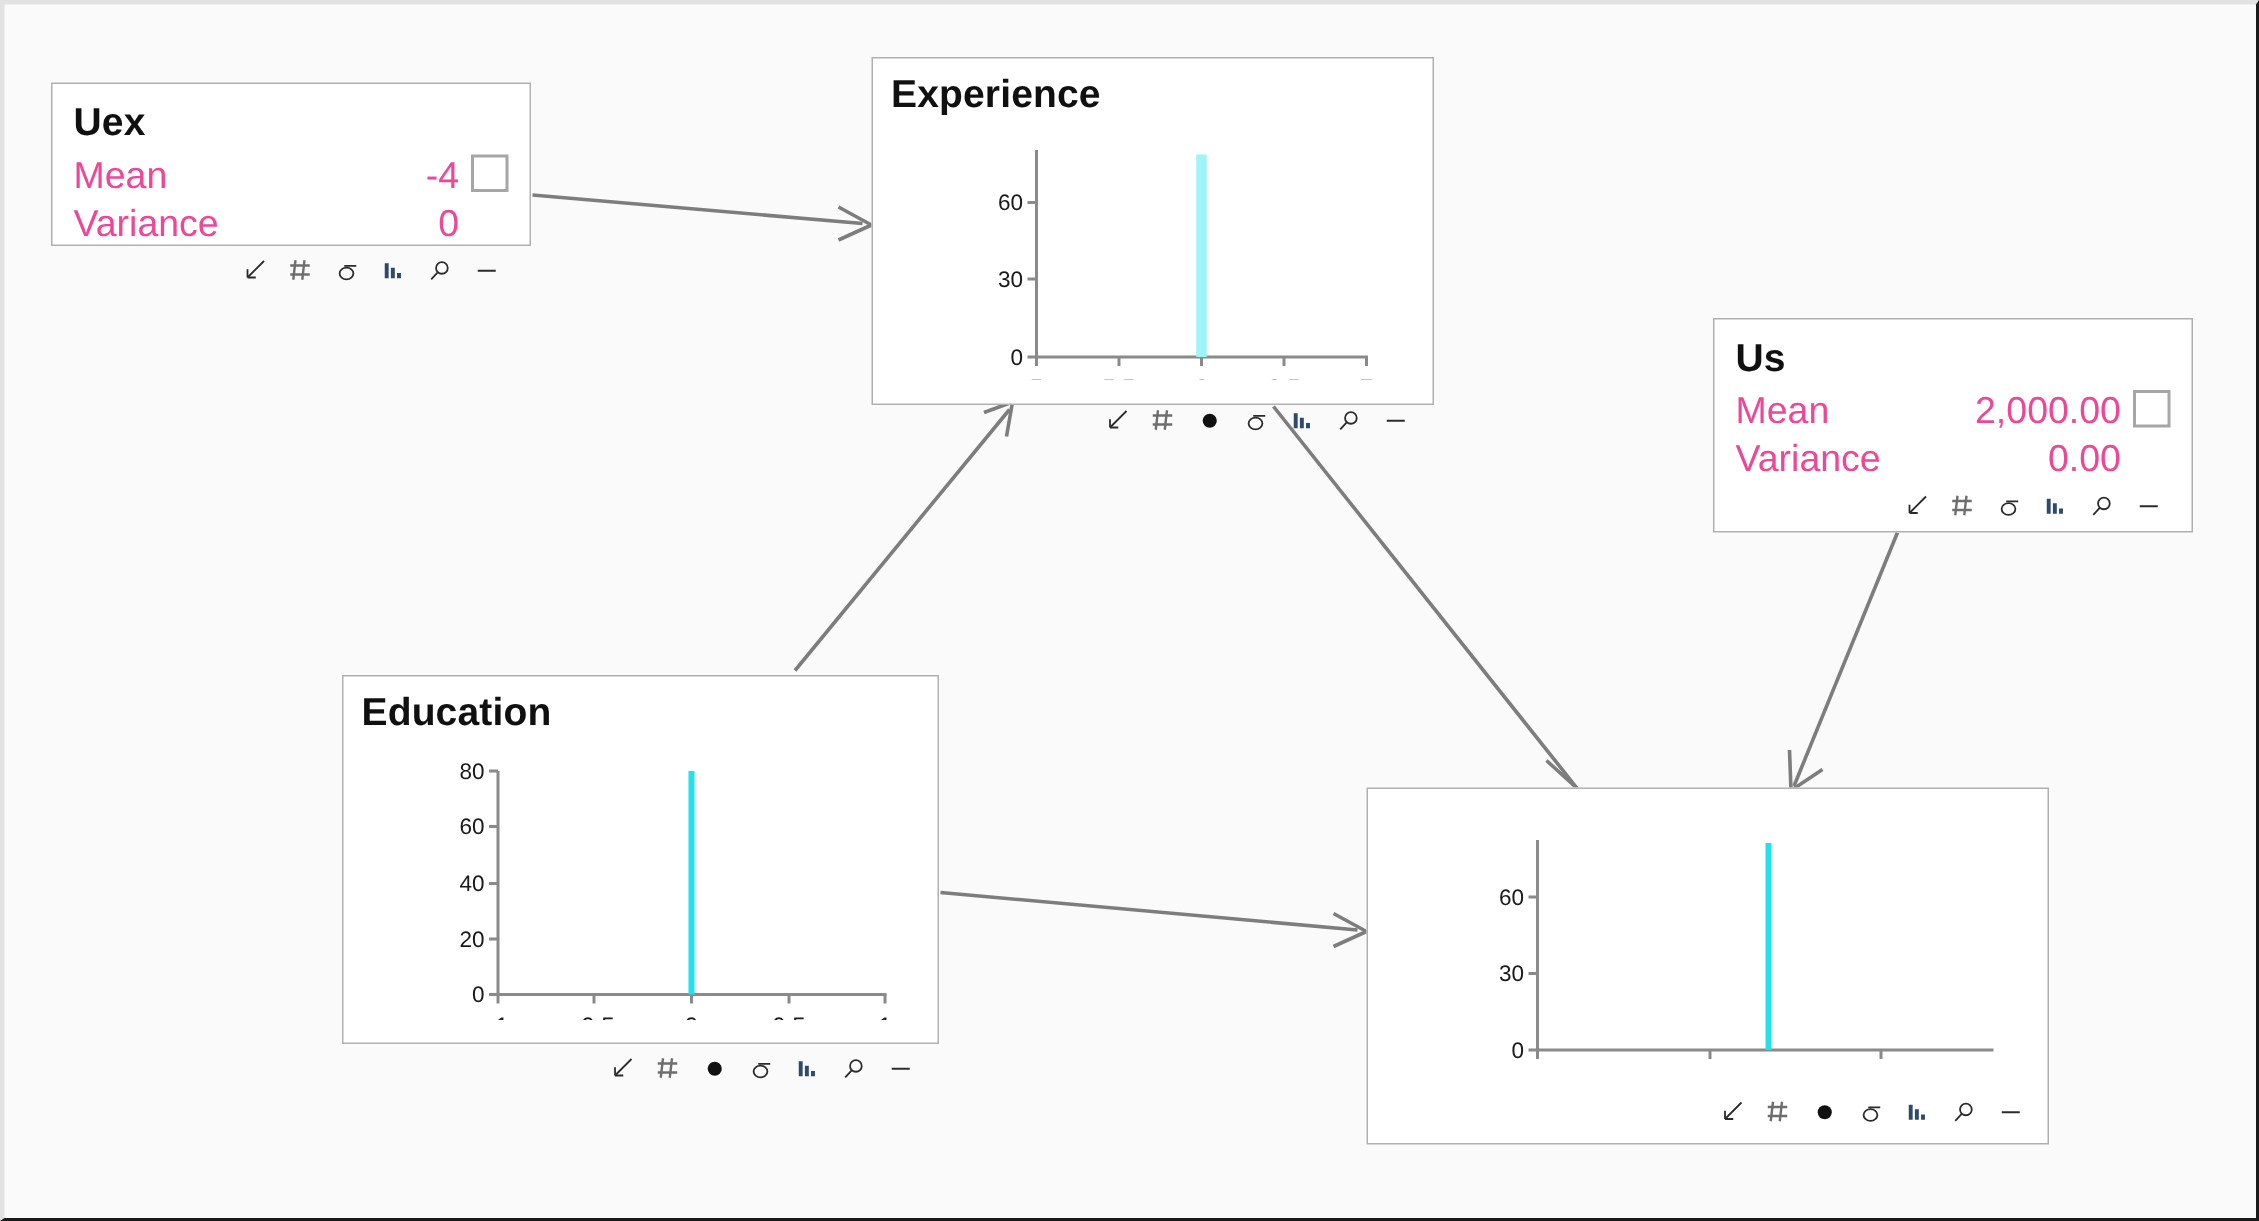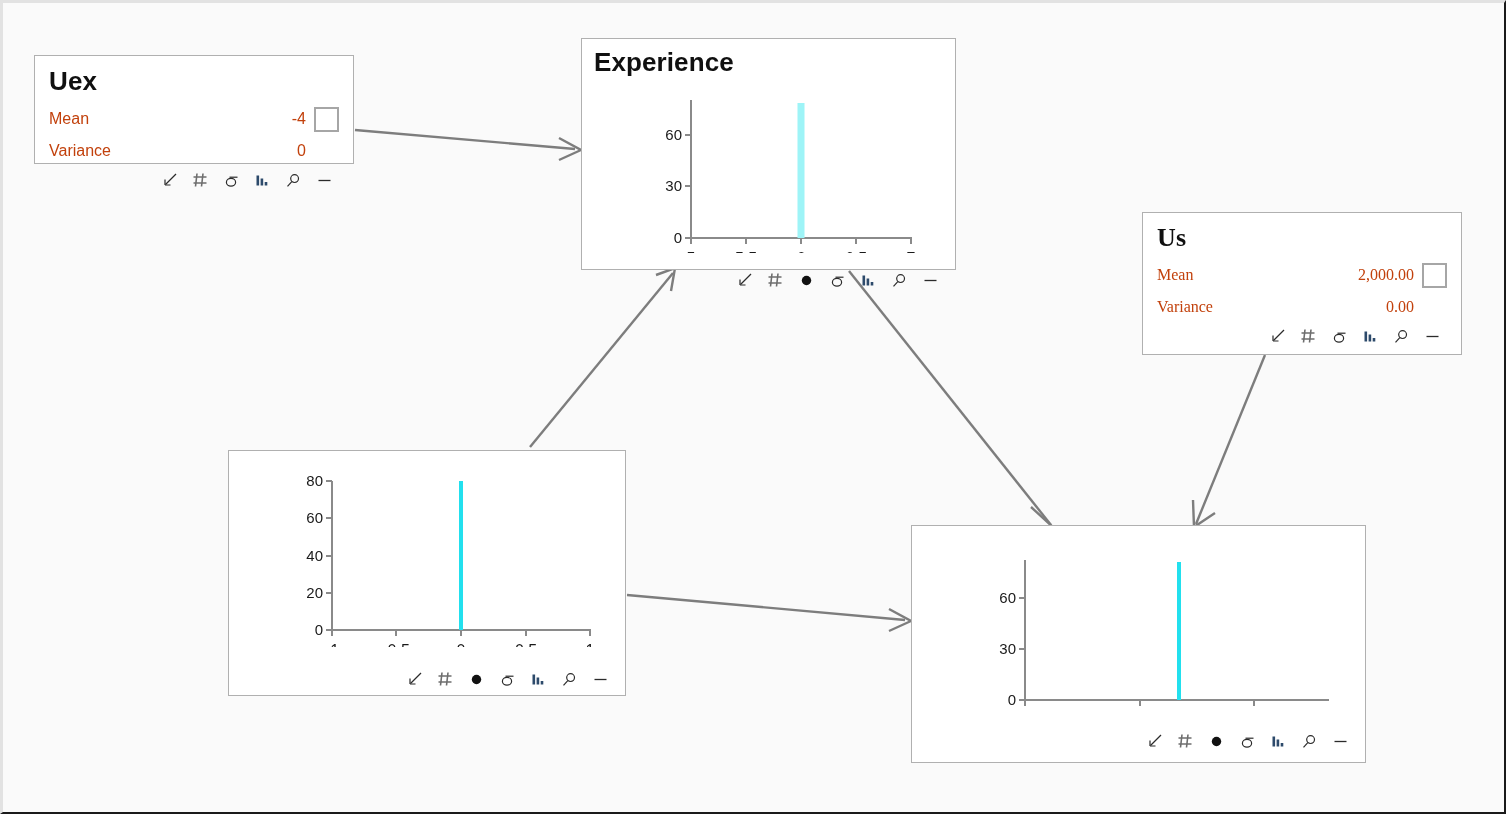--- a/index.html
+++ b/index.html
@@ -41,24 +41,24 @@
     font-weight: bold;
     font-size: 26px;
     color: #101010;
     letter-spacing: 0.1px;
   }
   
   .vnode { padding: 8px 14px 4px 14px; }
   .vnode .node-title { margin: 2px 0 6px 0; }
   .vrow {
     display: flex;
-    align-items: center;
+    align-items: flex-start;
     height: 32px;
-    font-size: 16px;
-    color: #c2410c;
+    font-size: 25px;
+    color: #ec4899;
   }
   .vrow .vlabel { flex: 0 0 auto; }
   .vrow .vfill   { flex: 1 1 auto; }
   .vrow .vval   { flex: 0 0 auto; text-align: right; white-space: nowrap; }
   .vbox {
     flex: 0 0 auto;
     width: 25px;
     height: 25px;
     border: 2px solid #a6a6a6;
     margin-left: 8px;
@@ -173,21 +173,21 @@
           </svg>
         </span>
       <span class="tb-icon">
           <svg width="15" height="15" viewBox="0 0 15 15">
             <path d="M1.5 7.5 L13.5 7.5" stroke="#2b2b2b" stroke-width="1.3"></path>
           </svg>
         </span>
     </div>
   </div>
 
-  <div class="node vnode" style="left:1139px; top:209px; width:320px; height:143px;font-family:Liberation Serif, serif;">
+  <div class="node vnode" style="left:1139px; top:209px; width:320px; height:143px;">
     <div class="node-title">Us</div>
 
     <div class="vrow">
       <span class="vlabel">Mean</span>
       <span class="vfill"></span>
       <span class="vval">2,000.00</span>
       <span class="vbox"></span>
     </div>
 
     <div class="vrow">
@@ -299,20 +299,21 @@
         </span>
       <span class="tb-icon">
           <svg width="15" height="15" viewBox="0 0 15 15">
             <path d="M1.5 7.5 L13.5 7.5" stroke="#2b2b2b" stroke-width="1.3"></path>
           </svg>
         </span>
     </div>
   </div>
 
   <div class="node cnode" style="left:225px; top:447px; width:398px; height:246px;">
+    <div class="node-title">Education</div>
     <div class="plot">
       <svg width="375" height="190" viewBox="0 0 375 190" xmlns="http://www.w3.org/2000/svg">
         <g>
           <path d="M91 24 L91 173" stroke="#8a8a8a" stroke-width="2" fill="none"></path>
           <path d="M91 173 L350 173" stroke="#8a8a8a" stroke-width="2" fill="none"></path>
           <path d="M85 173 L91 173 M85 136 L91 136 M85 99 L91 99 M85 61 L91 61 M85 24 L91 24" stroke="#8a8a8a" stroke-width="2"></path>
           <path d="M91 173 L91 179 M155 173 L155 179 M220 173 L220 179 M285 173 L285 179 M349 173 L349 179" stroke="#8a8a8a" stroke-width="2"></path>
         </g>
         <rect x="218" y="24" width="4" height="149" fill="#22e0ee"></rect>
         <g font-family="Liberation Sans, sans-serif" font-size="15" fill="#1a1a1a">

